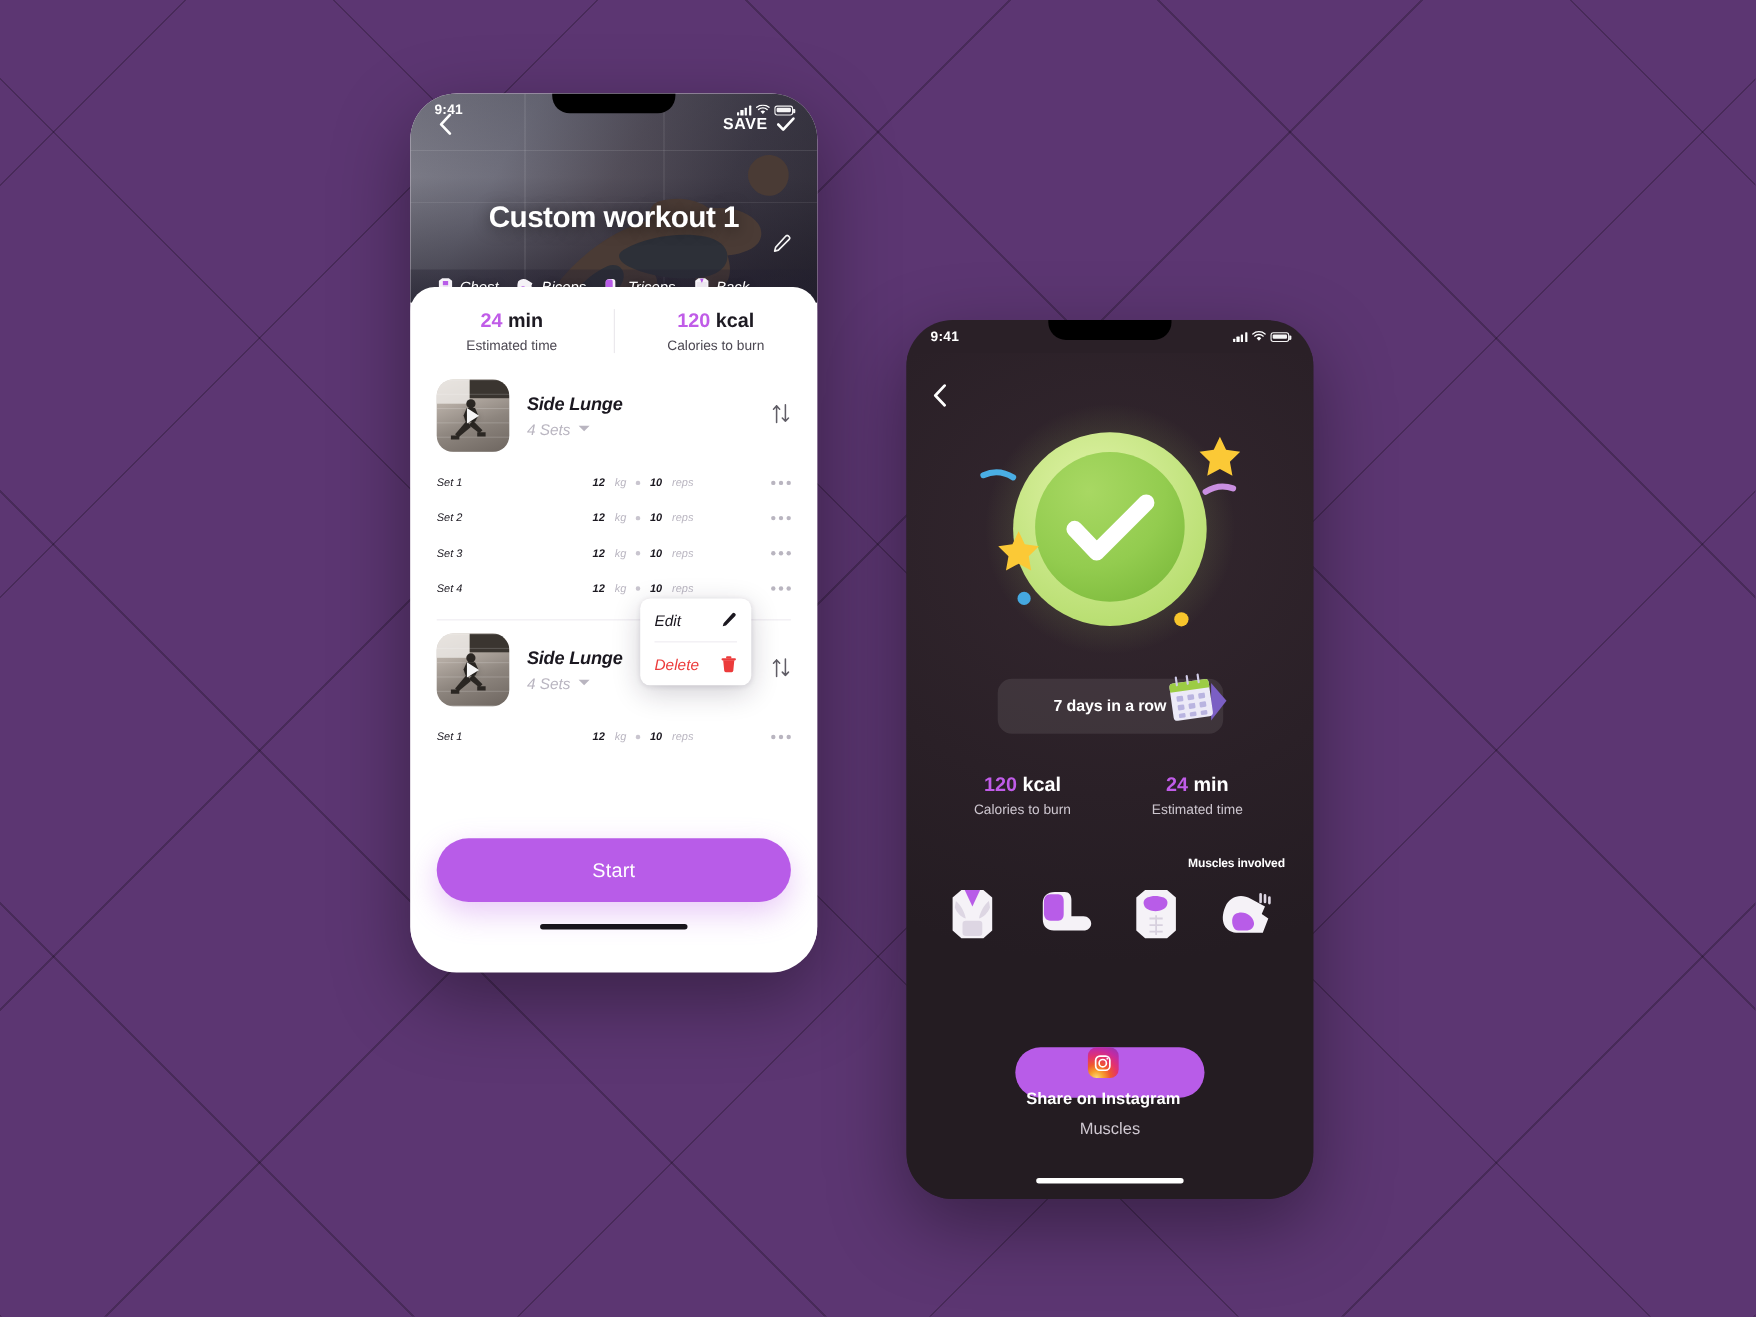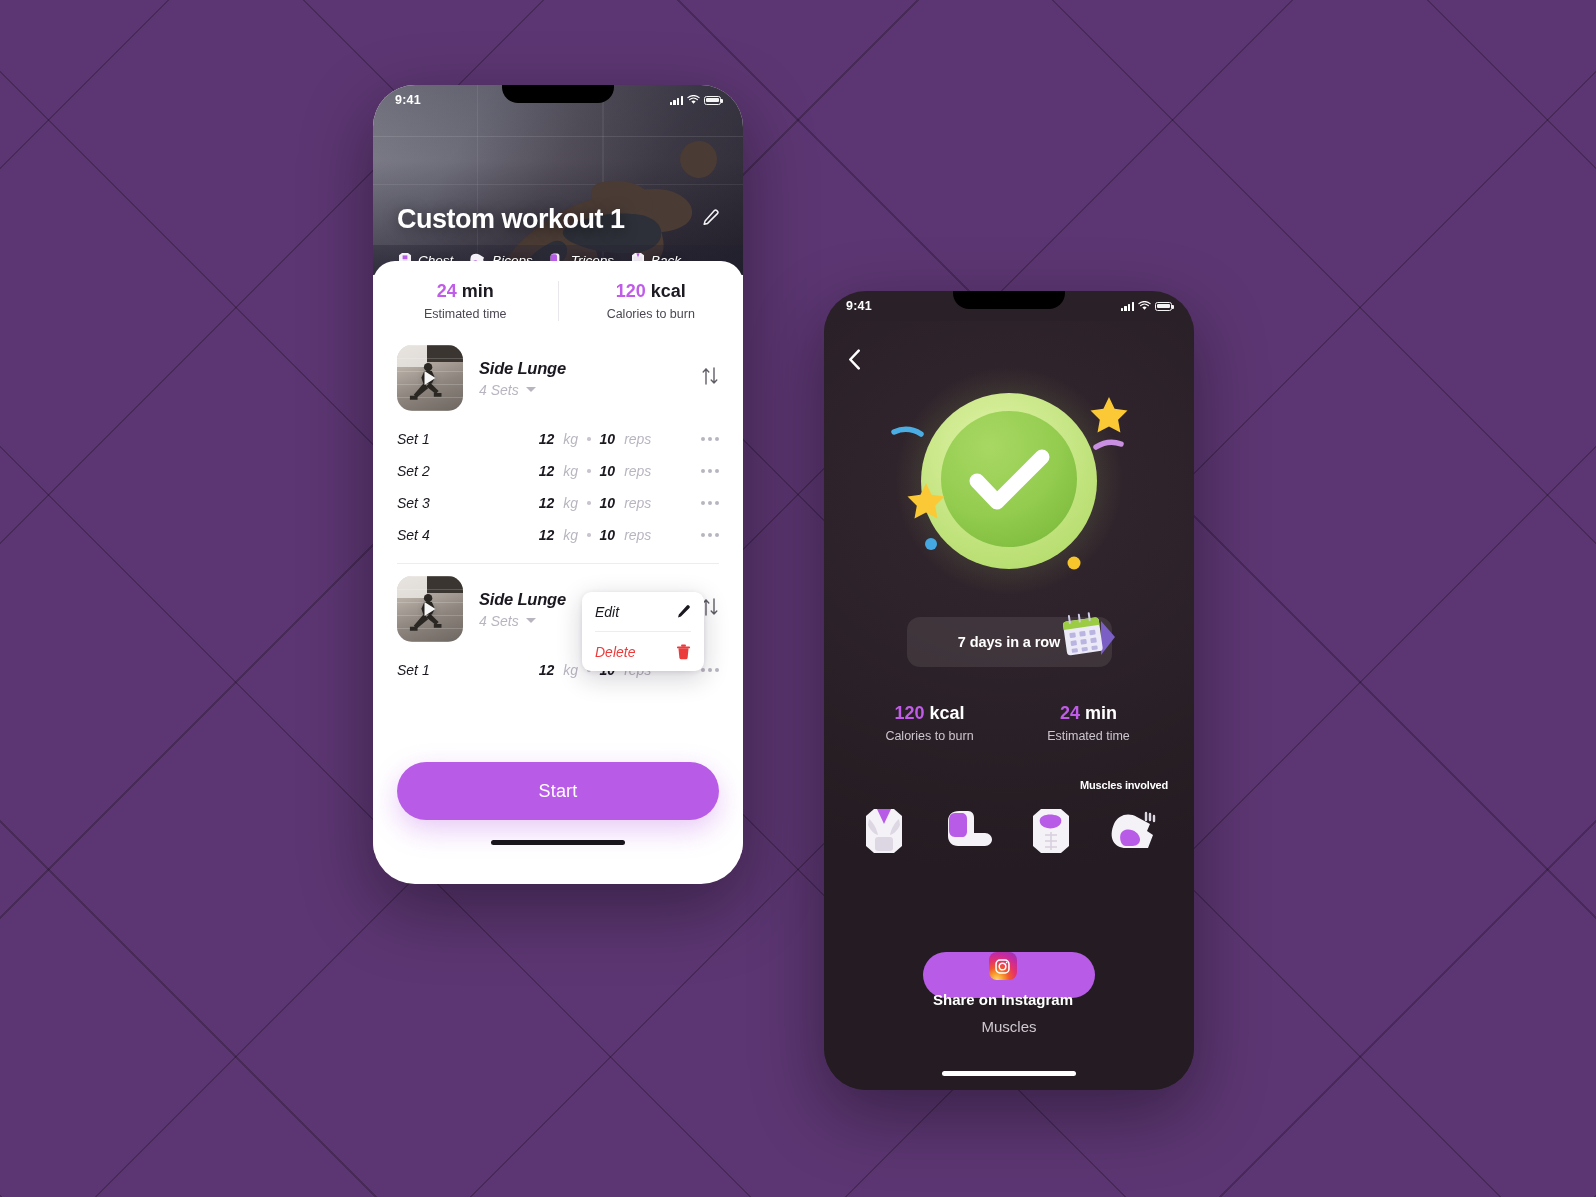--- a/index.html
+++ b/index.html
@@ -101,21 +101,21 @@
   .back-chevron {
     width: 24px; height: 24px; display:flex; align-items:center; justify-content:center;
     cursor: pointer;
   }
   #save-btn {
     margin-left: auto; display: flex; align-items: center; gap: 8px;
     font-size: 14.5px; font-weight: bold; letter-spacing: .6px; cursor: pointer;
   }
   #hero-title-row {
     position: absolute; left: 0; right: 0; bottom: 40px;
-    padding: 0 24px; display: flex; align-items: center; z-index: 6;
+    padding: 0 24px; display: flex; align-items: center; z-index: 6; flex-direction: column;
   }
   #hero-title {
     font-size: 27px; font-weight: bold; letter-spacing: -.5px;
     text-shadow: 0 2px 14px rgba(0,0,0,.55);
   }
   #edit-title-icon { margin-left: auto; opacity: .95; cursor: pointer; }
 
   #muscle-tabs {
     position: absolute; left: 0; right: 0; bottom: 0;
     height: 30px; display: flex; align-items: center;
@@ -177,40 +177,40 @@
   .ex-name { font-size: 16.5px; font-weight: bold; color: #1b1820; letter-spacing:-.2px;}
   .ex-sets {
     margin-top: 4px; font-size: 14px; color: #b9b5c0;
     display: flex; align-items: center; gap: 7px; cursor: pointer;
   }
   .caret { width:0;height:0;border-left:5px solid transparent;border-right:5px solid transparent;border-top:5.5px solid #b9b5c0;}
   .reorder-icon { opacity: .75; cursor: pointer; }
 
   .set-row {
     display: flex; align-items: center;
-    height: 32px; font-size: 14px; color: #1b1820;
+    height: 32px; font-size: 10px; color: #1b1820;
   }
   .set-name { width: 44%; }
   .set-mid { display: flex; align-items: center; gap: 9px; flex: 1; }
   .set-mid b { font-weight: bold; }
   .set-mid .unit { color: #b9b5c0; }
   .set-dot { width: 3.5px; height: 3.5px; border-radius: 50%; background: #c9c5cf; }
   .set-dots {
     margin-left: auto; display: flex; gap: 3px; cursor: pointer; padding: 6px 0 6px 10px;
   }
   .set-dots i { width: 4px; height: 4px; border-radius: 50%; background: #b9b5c0; display:block; }
   .divider { height: 1px; background: #eeecf1; margin: 12px 0 6px; }
 
   
   #context-menu {
     position: absolute; left: 209px; top: 205px;
-    width: 122px;
+    width: 101px;
     background: #fff; border-radius: 9px;
     box-shadow: 0 7px 26px rgba(30,20,45,.20), 0 1px 5px rgba(30,20,45,.10);
-    z-index: 40; overflow: hidden; margin-top: 48px;
+    z-index: 40; overflow: hidden;
   }
   .ctx-item {
     display: flex; align-items: center;
     padding: 0 13px; height: 39px; font-size: 14px; color: #1b1820; cursor: pointer;
   }
   .ctx-item .lbl { flex: 1; }
   .ctx-sep { height: 1px; background: #eeecf1; margin: 0 13px; }
   .ctx-item.danger { color: #ec3b3b; }
 
   #start-wrap { padding: 14px 24px 10px; }
@@ -308,20 +308,33 @@
       <g fill="#2d3038">
         <path d="M118 104c22-12 50-16 74-12 14 3 22 11 20 21-2 11-16 17-32 17-20 1-42-3-58-11-9-5-11-11-4-15z"></path>
         <path d="M74 142c8-10 18-18 29-23 7-3 14 0 15 7 1 8-5 15-14 19-10 5-22 7-30 6-5-1-5-5 0-9z"></path>
       </g>
       <g fill="#1c1e24">
         <path d="M42 140c8-4 16-4 20 1 4 4 2 10-4 13-7 3-16 2-20-3-3-5 0-9 4-11z"></path>
         <path d="M150 140c9-4 18-3 22 2 3 5 0 11-7 13-8 3-17 1-20-4-3-5 0-9 5-11z"></path>
       </g>
     </svg>
 
+    <div id="hero-topbar">
+      <div class="back-chevron">
+        <svg width="12" height="20" viewBox="0 0 12 20" fill="none">
+            <path d="M10 1.5 2 10l8 8.5" stroke="#fff" stroke-width="2.4" stroke-linecap="round" stroke-linejoin="round"></path>
+          </svg>
+      </div>
+      <div id="save-btn">
+        <span>SAVE</span>
+        <svg width="17" height="14" viewBox="0 0 17 14">
+            <path d="M1.5 7.2 6 11.8 15.3 1.8" stroke="#fff" stroke-width="2.4" fill="none" stroke-linecap="round" stroke-linejoin="round"></path>
+          </svg>
+      </div>
+    </div>
 
     <div id="hero-title-row">
       <div id="hero-title">Custom workout 1</div>
       <span id="edit-title-icon">
         <svg width="17" height="17" viewBox="0 0 17 17" fill="none">
             <path d="M12.4 1.6a1.7 1.7 0 0 1 2.4 0l.6.6a1.7 1.7 0 0 1 0 2.4L5.6 14.4l-3.4.9.9-3.4z" stroke="#fff" stroke-width="1.5" stroke-linejoin="round"></path>
           </svg>
       </span>
     </div>
 

